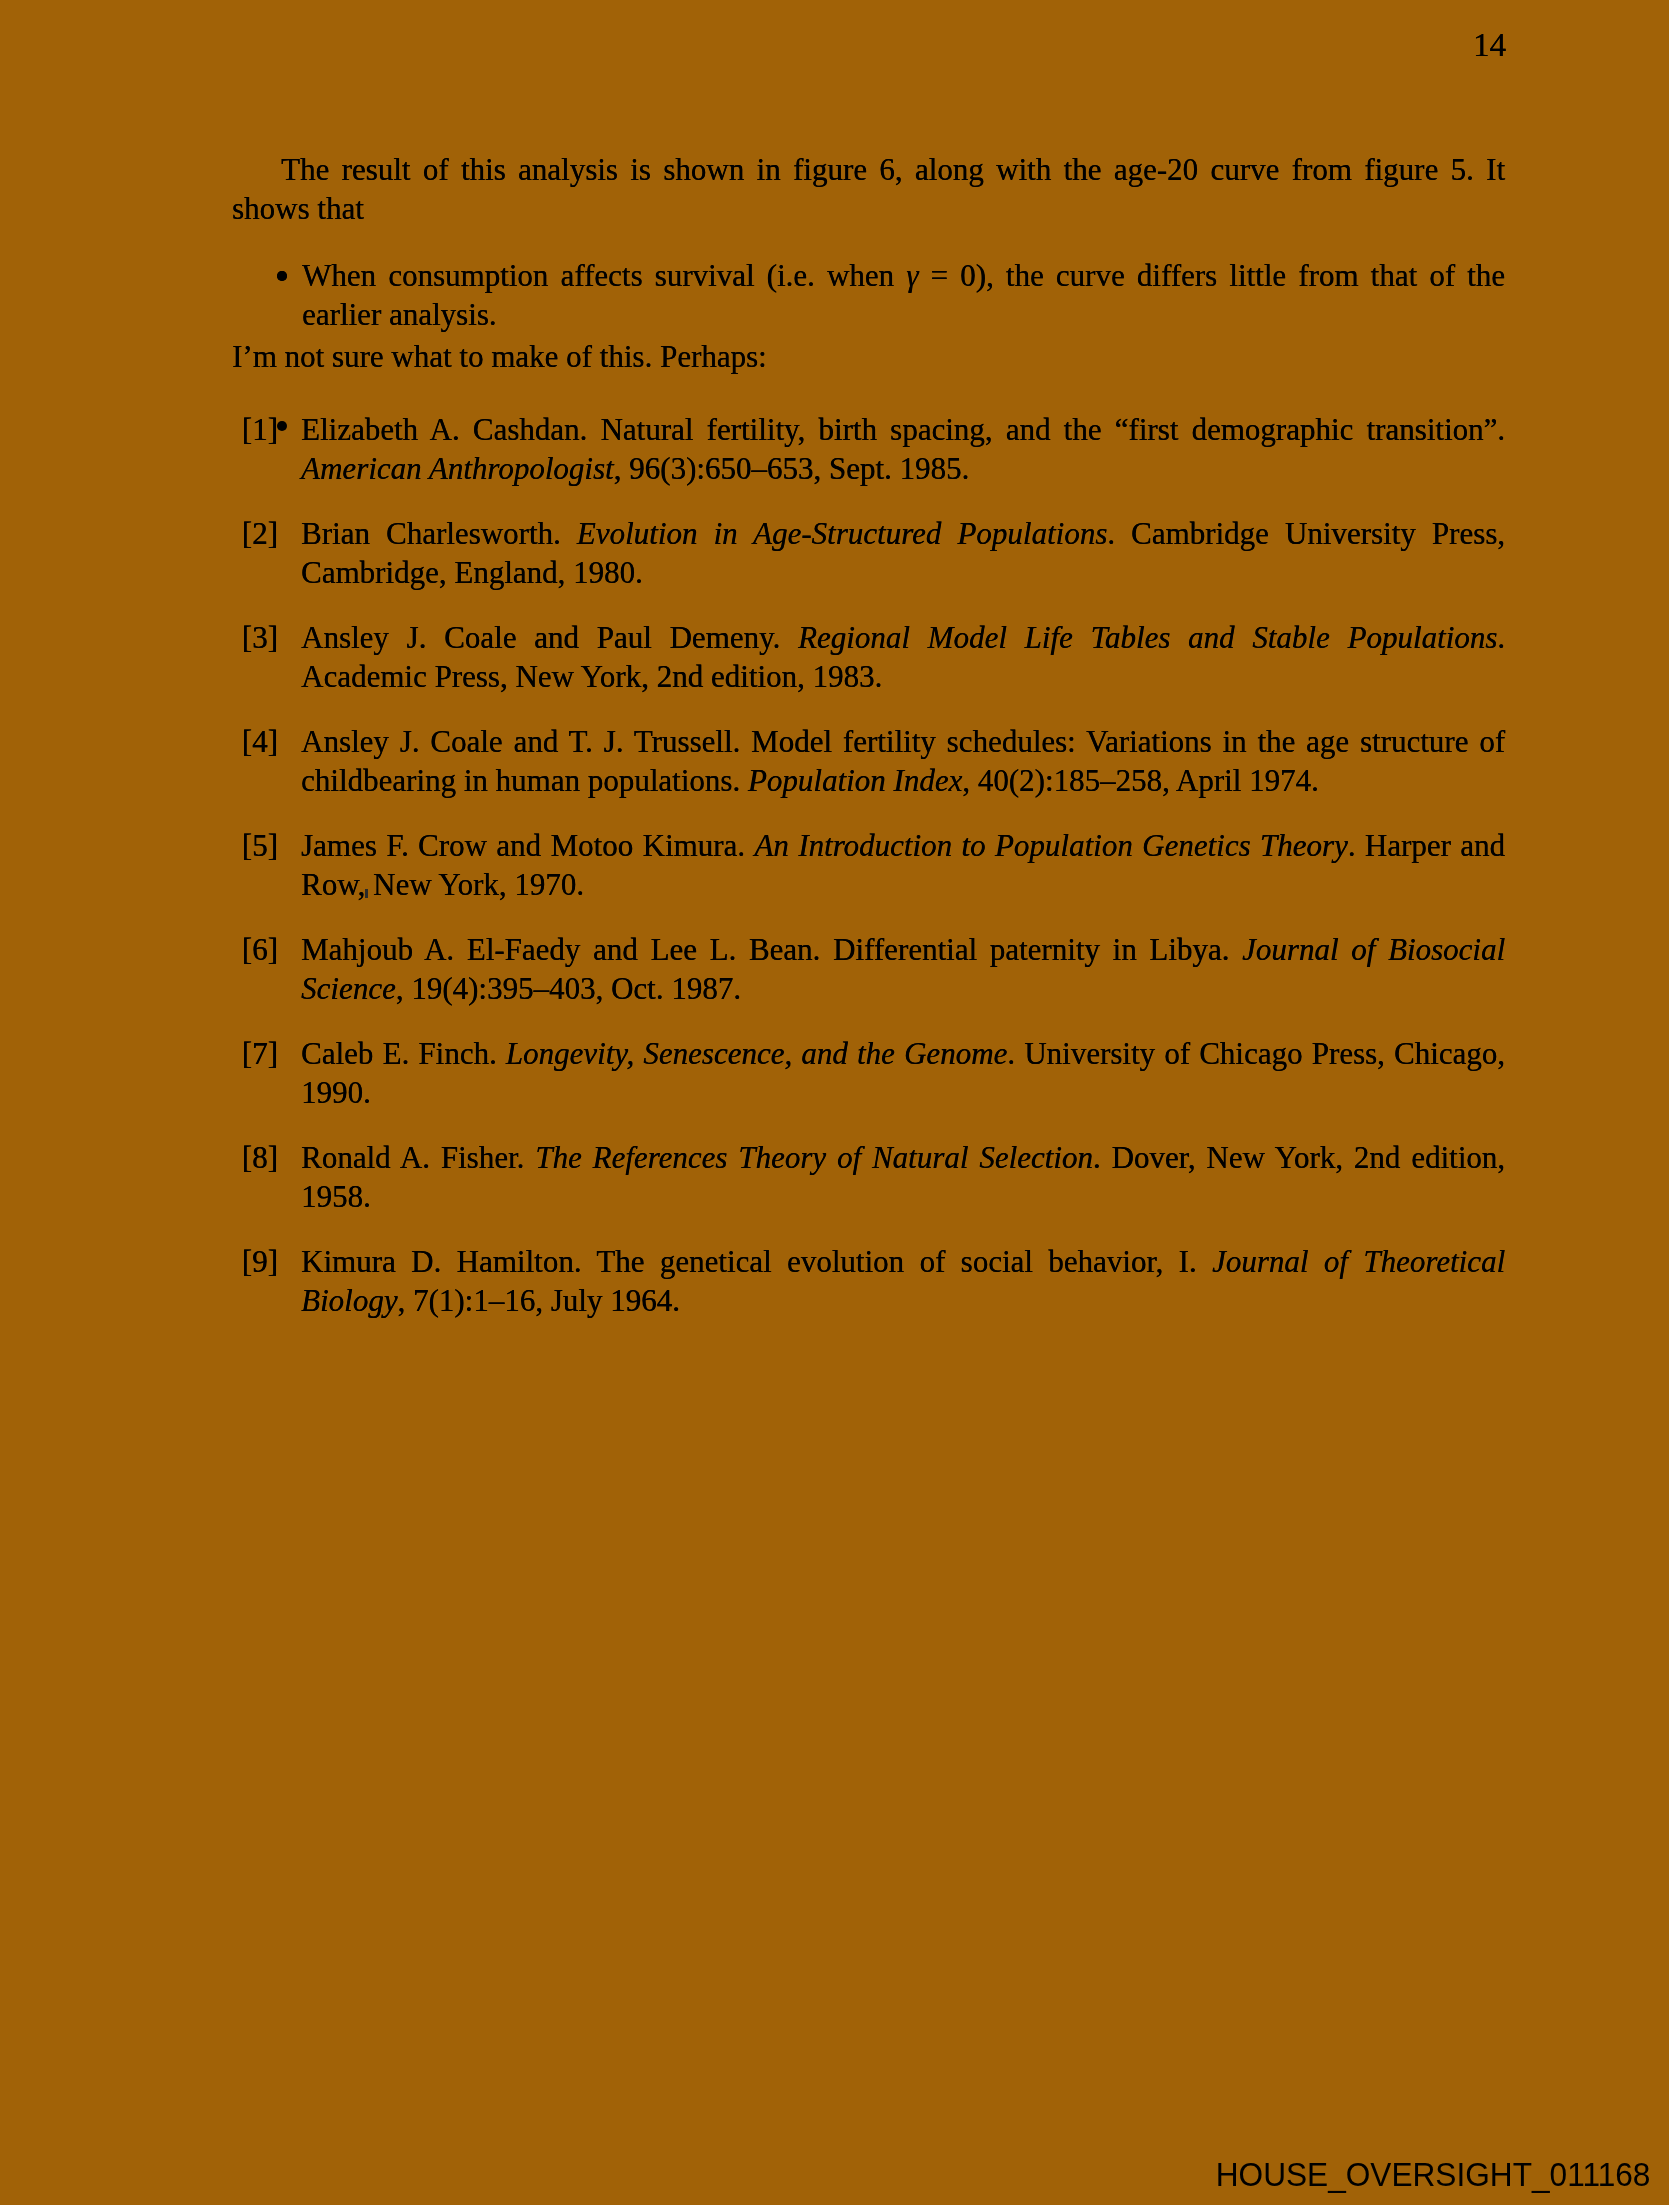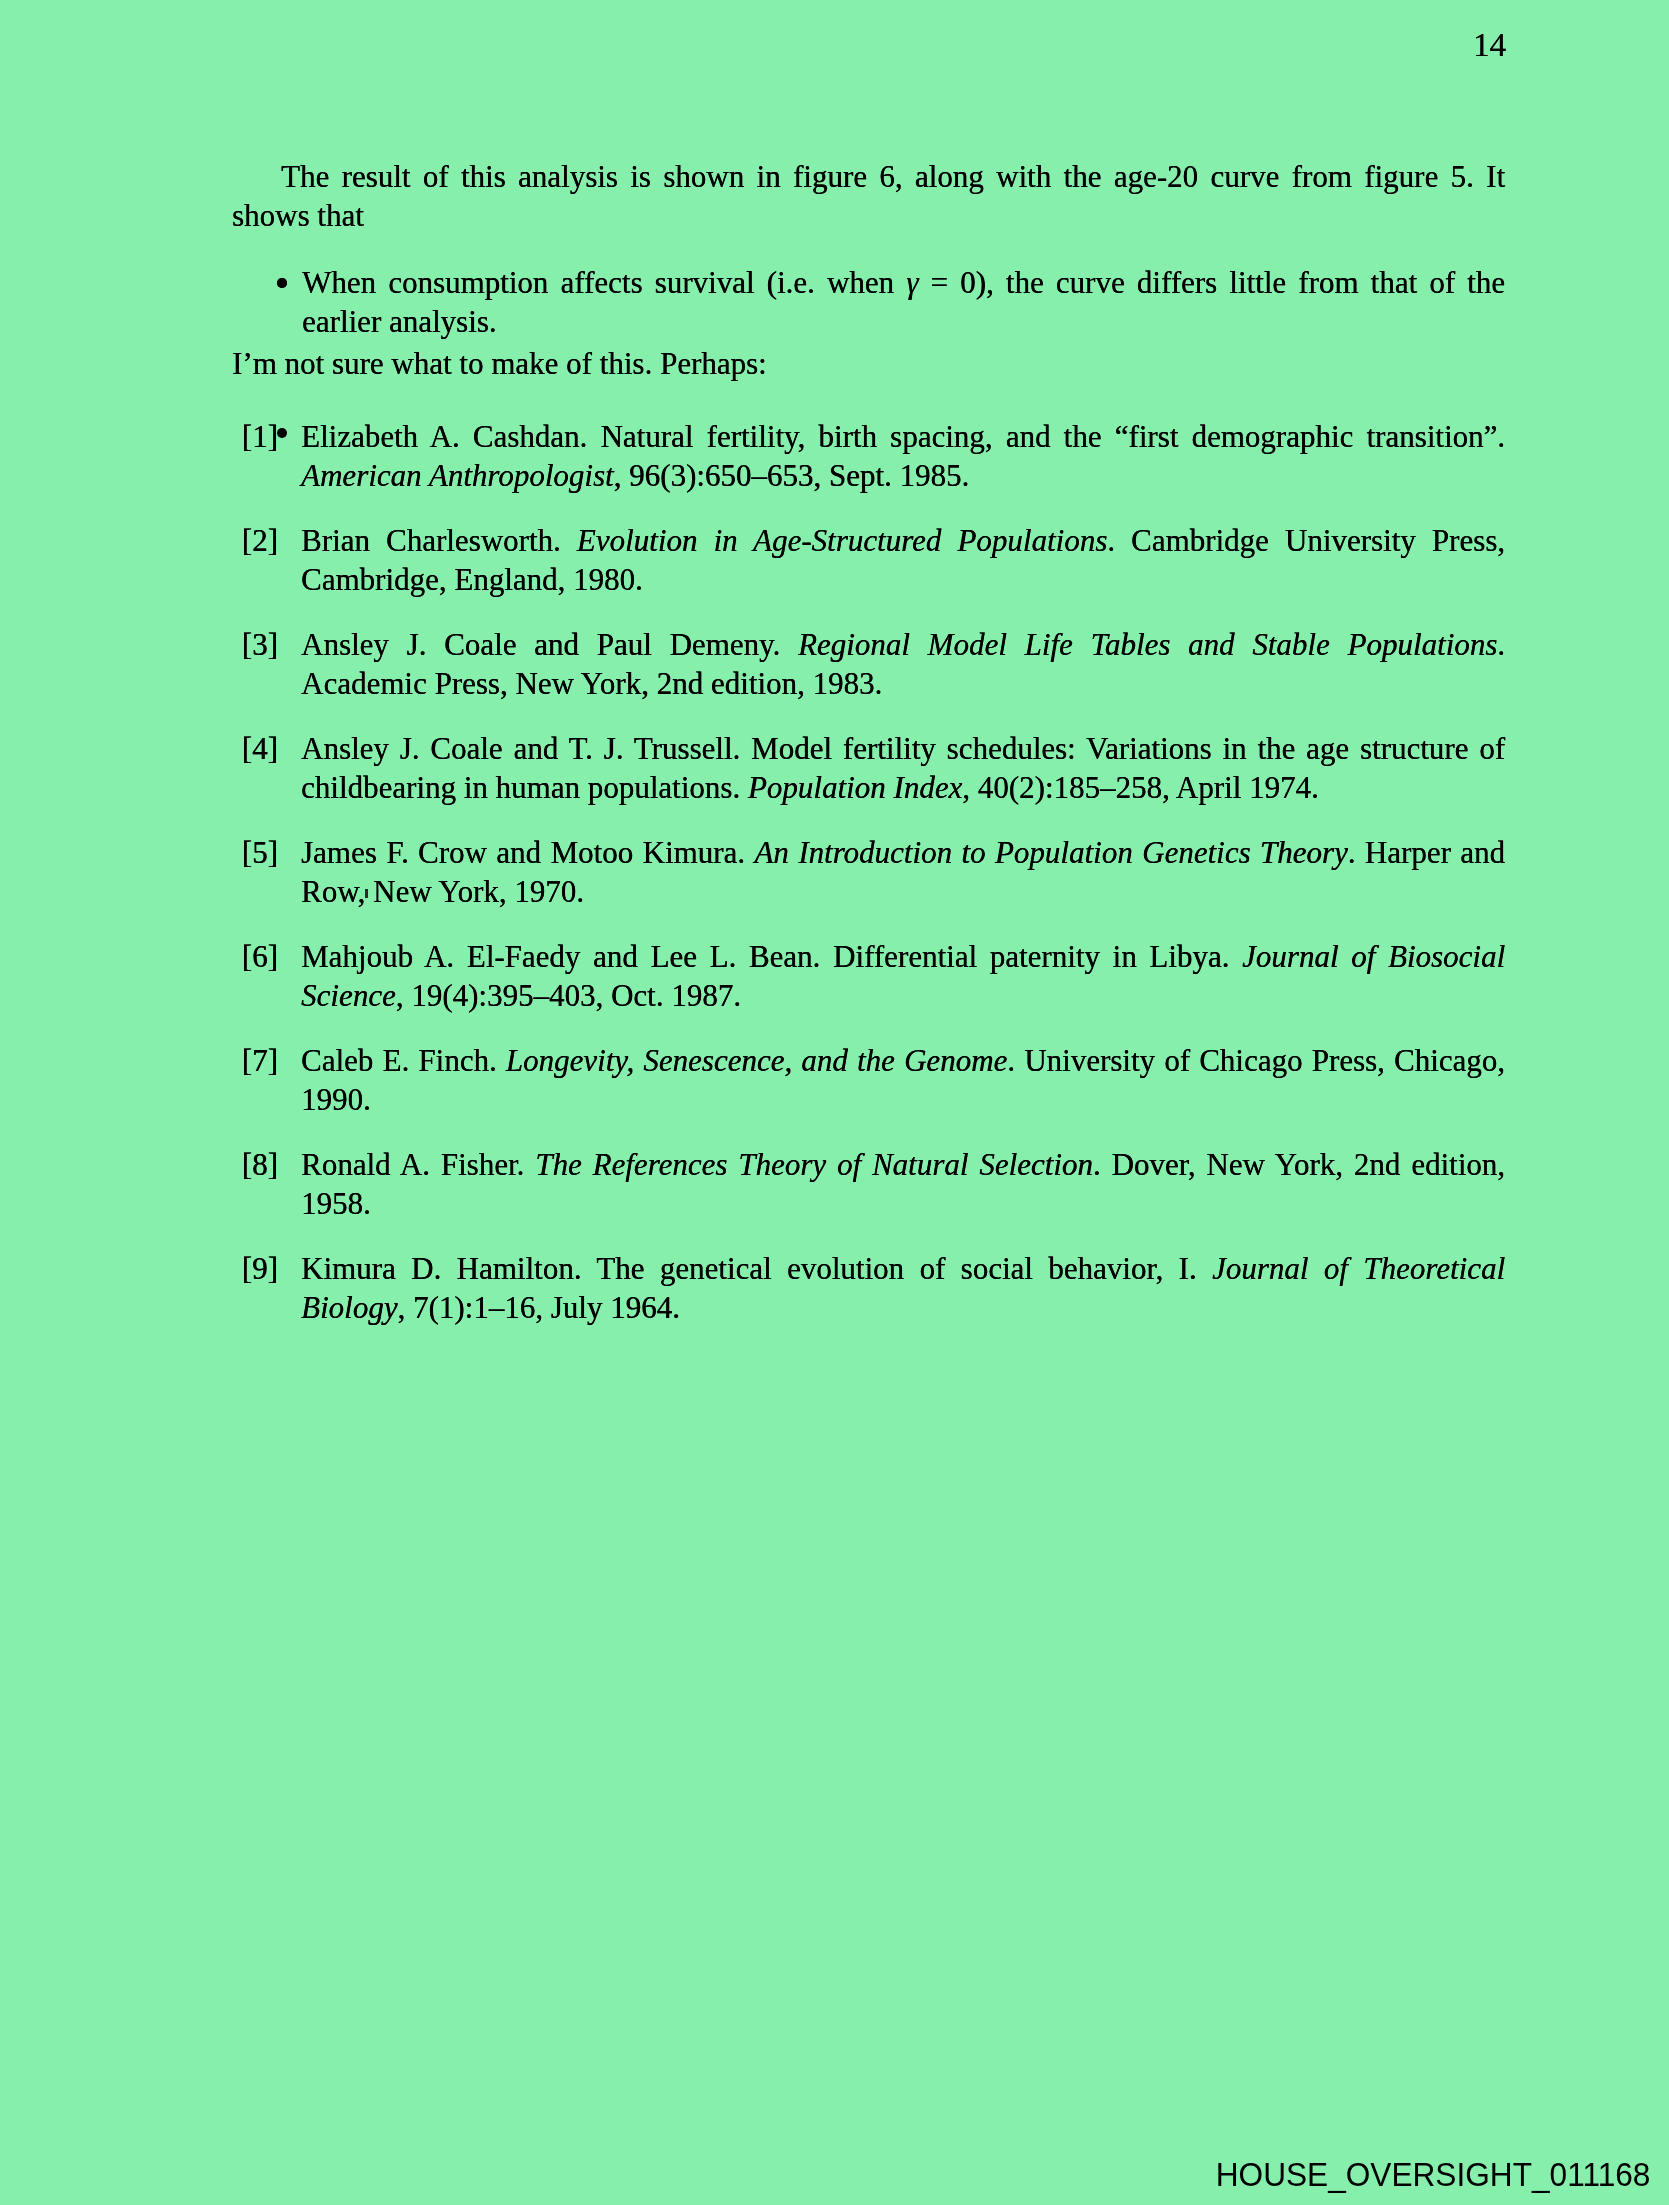--- a/index.html
+++ b/index.html
@@ -4,38 +4,38 @@
 <style>
   html, body {
     margin: 0;
     padding: 0;
     background: #ffffff;
   }
   .page {
     position: relative;
     width: 1669px;
     height: 2205px;
-    background: #86efac;
+    background: #a16207;
     color: #000000;
     font-family: "Liberation Serif", serif;
     font-size: 31px;
     line-height: 39px;
     text-shadow: 0.3px 0.3px 0 #000;
   }
   .page-number {
     position: absolute;
     top: 26px;
     left: 1473px;
     font-size: 33px;
     line-height: 39px;
   }
   .content {
     position: absolute;
     left: 232px;
-    top: 157px;
+    top: 150px;
     width: 1273px;
   }
   .para {
     margin: 0;
     text-align: justify;
   }
   .para.indent {
     text-indent: 49px;
   }
   ul.blist {

